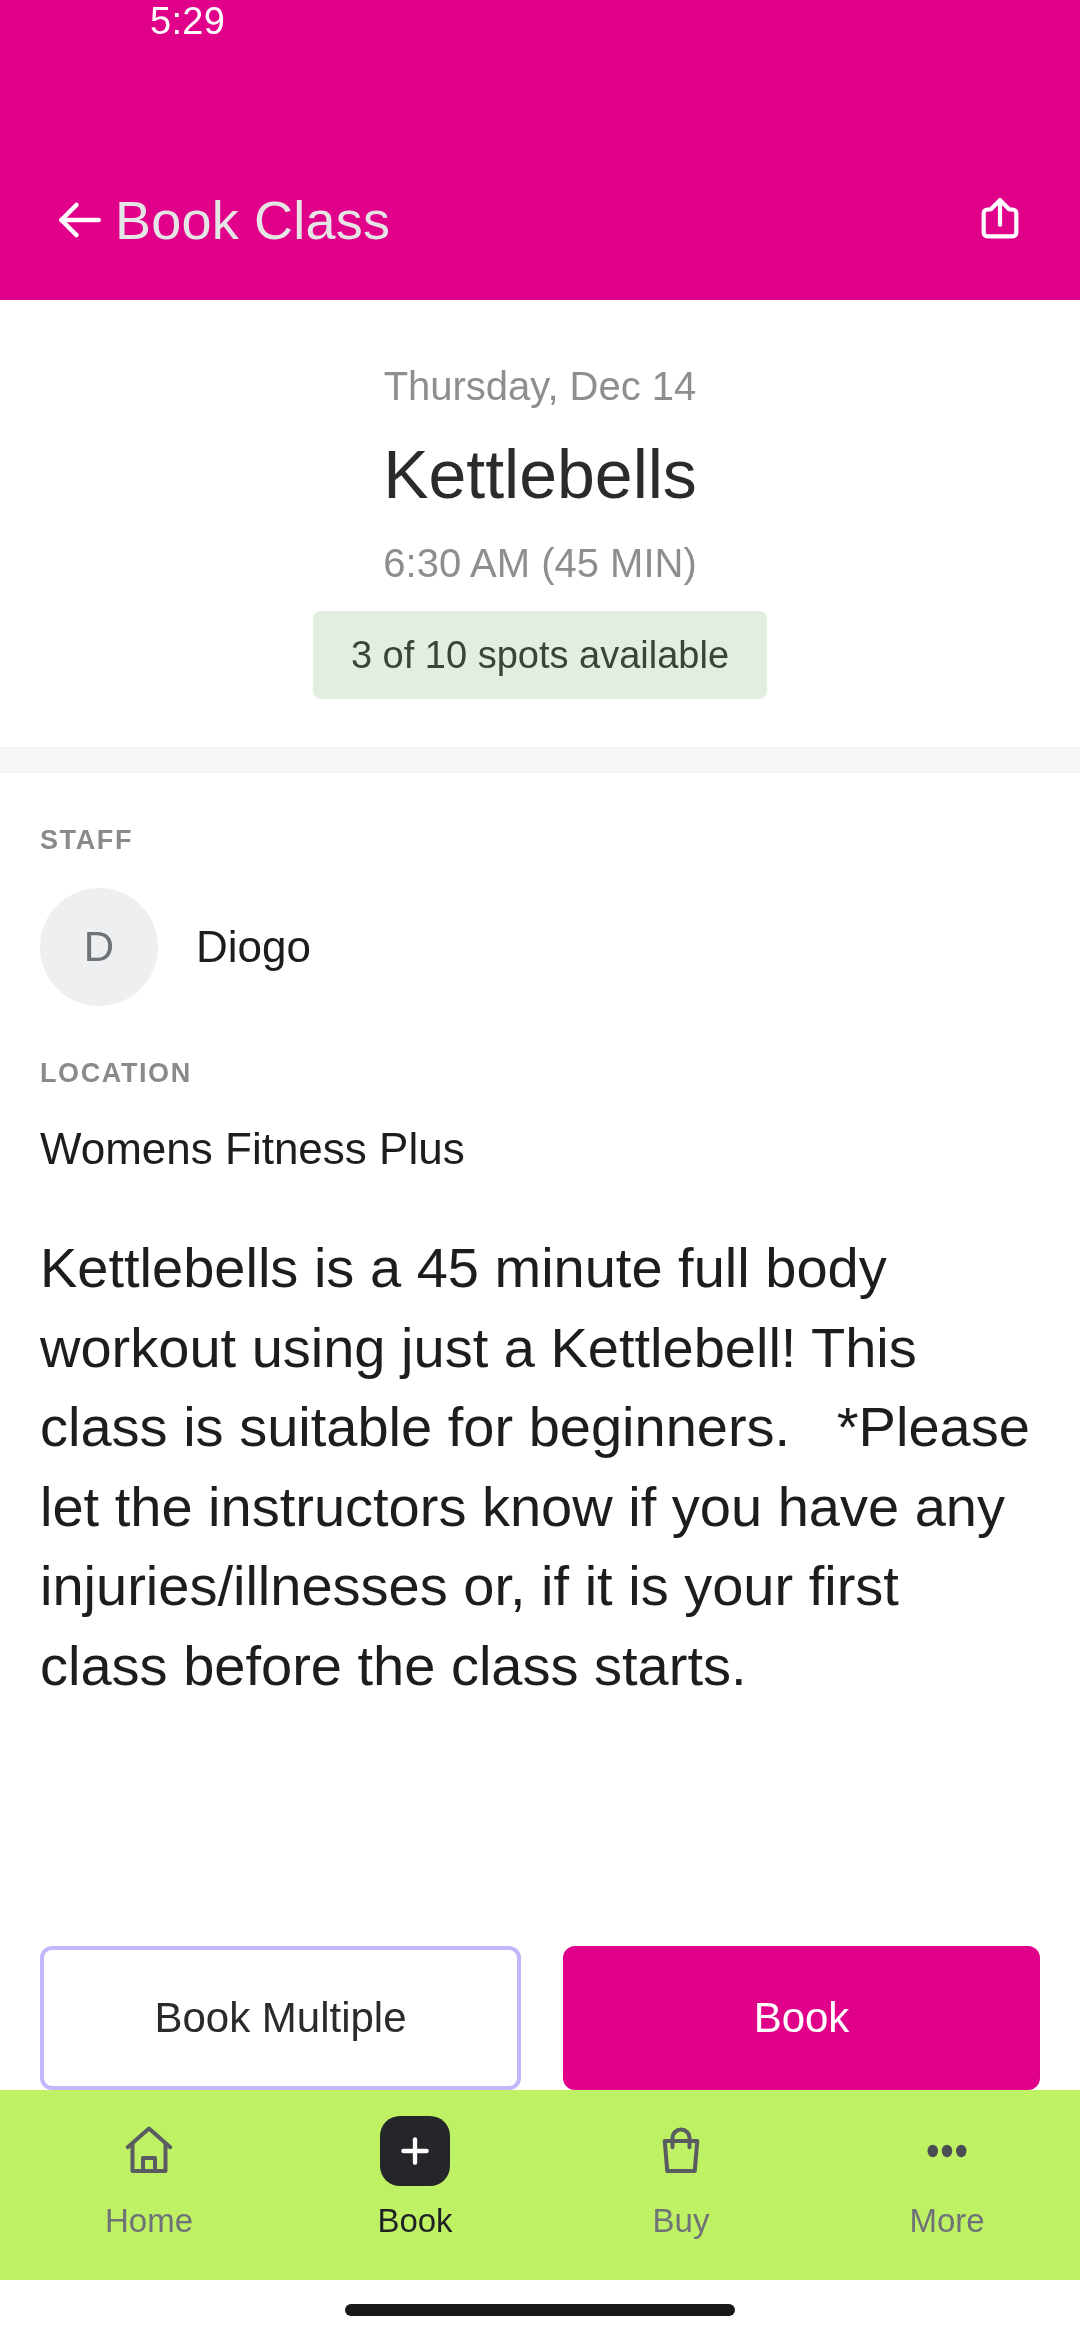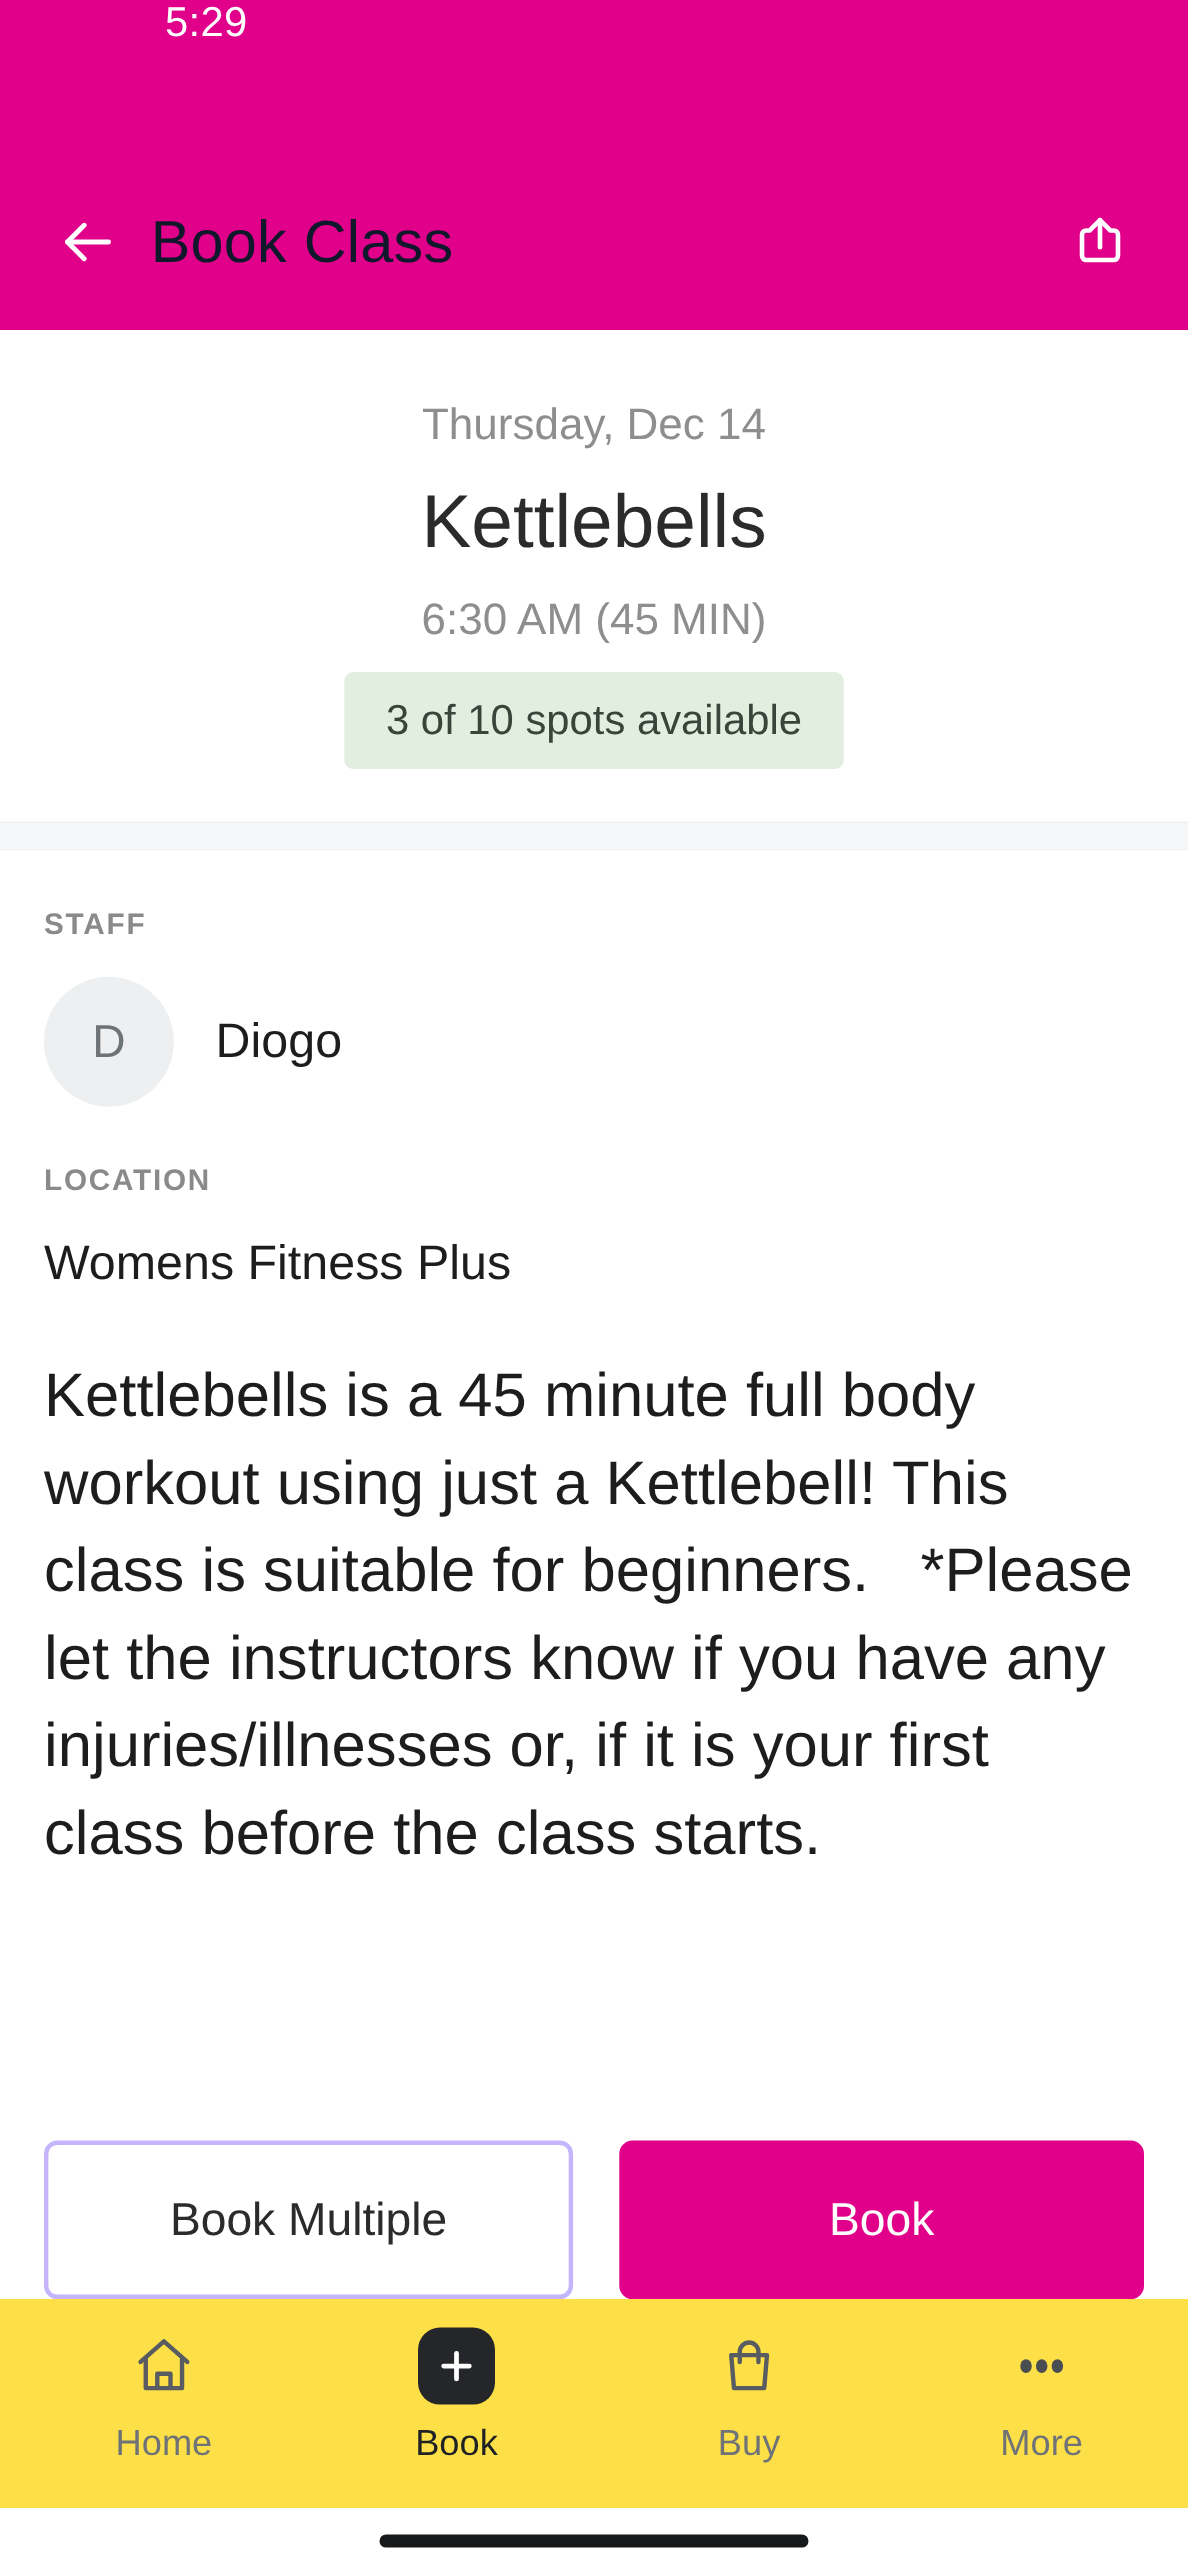--- a/index.html
+++ b/index.html
@@ -54,24 +54,23 @@
     width:70px;
     height:70px;
     display:flex;
     align-items:center;
     justify-content:center;
     flex:0 0 auto;
   }
   .back-btn svg { display:block; }
 
   .nav-title {
-    color:#0f172a;
+    color:#e5e5e5;
     font-size:54px;
     font-weight:400;
-    margin-left:22px;
     letter-spacing:0.2px;
     line-height:1;
   }
 
   .share-btn {
     margin-left:auto;
     width:80px;
     height:80px;
     display:flex;
     align-items:center;
@@ -213,21 +212,21 @@
     color:#ffffff;
   }
 
   
   .bottomnav {
     flex:0 0 auto;
     height:190px;
     display:flex;
     align-items:flex-start;
     padding-top:22px;
-    background:#fde047;
+    background:#bef264;
     padding-left:16px;
   }
   .navitem {
     flex:1 1 0;
     display:flex;
     flex-direction:column;
     align-items:center;
     gap:14px;
   }
   .navicon {

